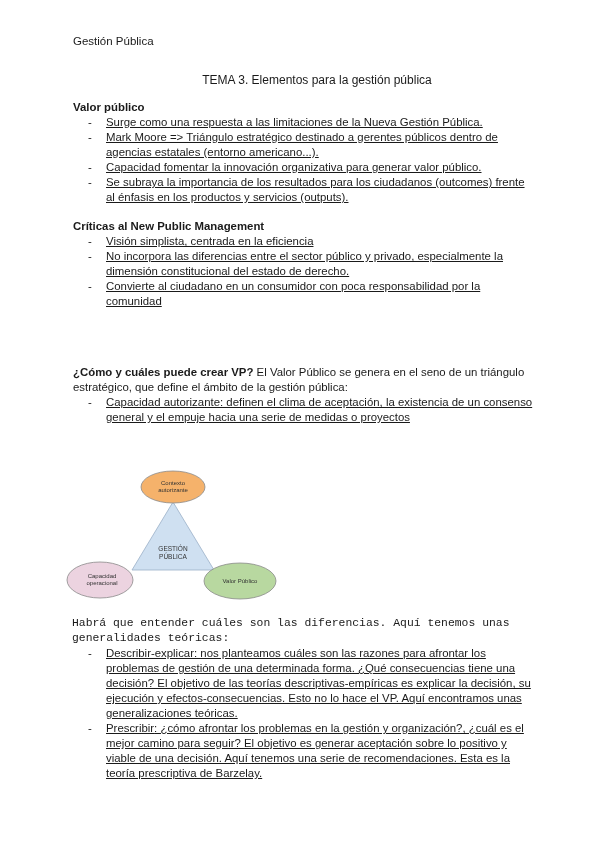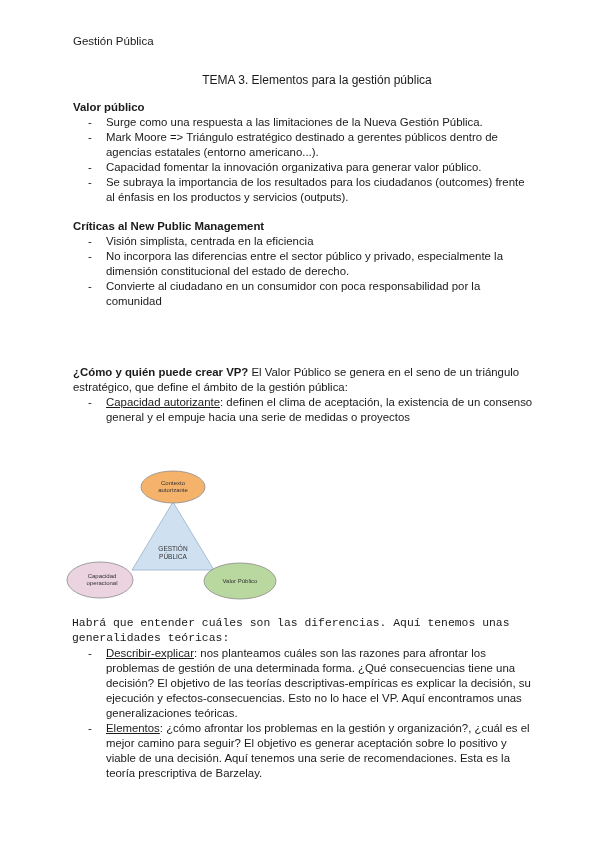--- a/index.html
+++ b/index.html
@@ -3,21 +3,21 @@
 <meta charset="utf-8">
 <style>
   html, body { margin: 0; padding: 0; background: #ffffff; }
   body { width: 600px; height: 848px; position: relative; overflow: hidden;
          font-family: "Liberation Sans", sans-serif; color: #1a1a1a; font-size: 11.4px; }
   .page { position: absolute; left: 0; top: 0; width: 548px; height: 848px; }
   .header { position: absolute; left: 73px; top: 35px; font-size: 11.5px; }
   .title { position: absolute; left: 17px; width: 600px; top: 73px; text-align: center; font-size: 12px; }
   .block { position: absolute; left: 73px; width: 460px; line-height: 15px; }
   .h { font-weight: bold; }
-  ul.dash { list-style: none; margin: 0; padding: 0; }
+  ul.dash { list-style: none; margin: 0; padding: 0; text-decoration: underline; }
   ul.dash li { position: relative; padding-left: 33px; }
   ul.dash li::before { content: "-"; position: absolute; left: 15px; top: 0; }
   .u { text-decoration: underline; }
   .diagram { position: absolute; left: 60px; top: 460px; width: 250px; height: 145px; }
   .diagram svg { width: 250px; height: 145px; }
 </style>
 </head>
 <body>
 
 <div class="page">
@@ -39,21 +39,21 @@
   <div class="block" style="top:219px;">
     <div class="h">Críticas al New Public Management</div>
     <ul class="dash">
       <li>Visión simplista, centrada en la eficiencia</li>
       <li>No incorpora las diferencias entre el sector público y privado, especialmente la dimensión constitucional del estado de derecho.</li>
       <li>Convierte al ciudadano en un consumidor con poca responsabilidad por la comunidad</li>
     </ul>
   </div>
 
   <div class="block" style="top:365px;">
-    <div><span class="h">¿Cómo y quién puede crear VP?</span><span> El Valor Público se genera en el seno de un triángulo estratégico, que define el ámbito de la gestión pública:</span></div>
+    <div><span class="h">¿Cómo y cuáles puede crear VP?</span><span> El Valor Público se genera en el seno de un triángulo estratégico, que define el ámbito de la gestión pública:</span></div>
     <ul class="dash">
       <li><span class="u">Capacidad autorizante</span><span>: definen el clima de aceptación, la existencia de un consenso general y el empuje hacia una serie de medidas o proyectos</span></li>
     </ul>
   </div>
 
   <div class="diagram">
     <svg viewBox="0 0 250 145" xmlns="http://www.w3.org/2000/svg">
       <polygon points="113,42 72,110 154,110" fill="#cfe0f1" stroke="#9ab0c8" stroke-width="0.8"></polygon>
       <ellipse cx="113" cy="27" rx="32" ry="16" fill="#f5b26b" stroke="#8a8a8a" stroke-width="0.8"></ellipse>
       <ellipse cx="40" cy="120" rx="33" ry="18" fill="#ecd3e0" stroke="#8a8a8a" stroke-width="0.8"></ellipse>
@@ -65,17 +65,17 @@
       <text x="42" y="118" font-size="6" text-anchor="middle" fill="#333" font-family="Liberation Sans, sans-serif">Capacidad</text>
       <text x="42" y="125" font-size="6" text-anchor="middle" fill="#333" font-family="Liberation Sans, sans-serif">operacional</text>
       <text x="180" y="123" font-size="6" text-anchor="middle" fill="#333" font-family="Liberation Sans, sans-serif">Valor Público</text>
     </svg>
   </div>
 
   <div class="block" style="top:616px;">
     <div style="margin-left:-1px;font-family:Liberation Mono, monospace;">Habrá que entender cuáles son las diferencias. Aquí tenemos unas generalidades teóricas:</div>
     <ul class="dash">
       <li><span class="u">Describir-explicar</span><span>: nos planteamos cuáles son las razones para afrontar los problemas de gestión de una determinada forma. ¿Qué consecuencias tiene una decisión? El objetivo de las teorías descriptivas-empíricas es explicar la decisión, su ejecución y efectos-consecuencias. Esto no lo hace el VP. Aquí encontramos unas generalizaciones teóricas.</span></li>
-      <li><span class="u">Elementos</span><span>: ¿cómo afrontar los problemas en la gestión y organización?, ¿cuál es el mejor camino para seguir? El objetivo es generar aceptación sobre lo positivo y viable de una decisión. Aquí tenemos una serie de recomendaciones. Esta es la teoría prescriptiva de Barzelay.</span></li>
+      <li><span class="u">Prescribir</span><span>: ¿cómo afrontar los problemas en la gestión y organización?, ¿cuál es el mejor camino para seguir? El objetivo es generar aceptación sobre lo positivo y viable de una decisión. Aquí tenemos una serie de recomendaciones. Esta es la teoría prescriptiva de Barzelay.</span></li>
     </ul>
   </div>
 
 </div>
 
 </body></html>

